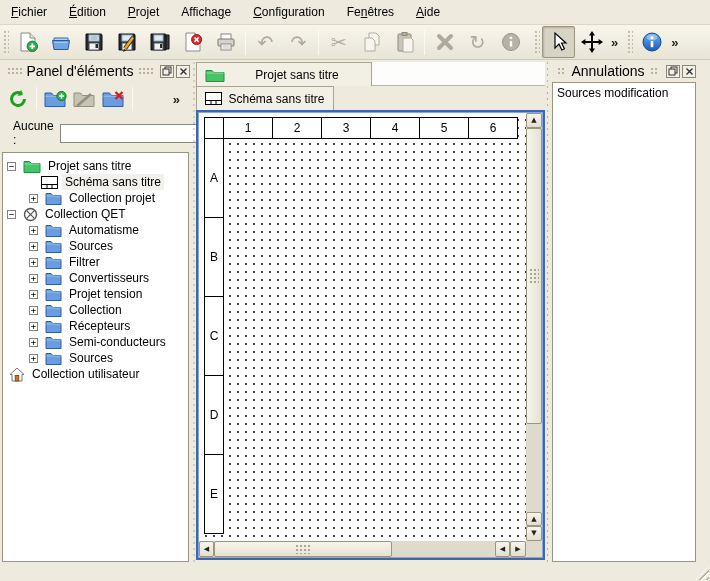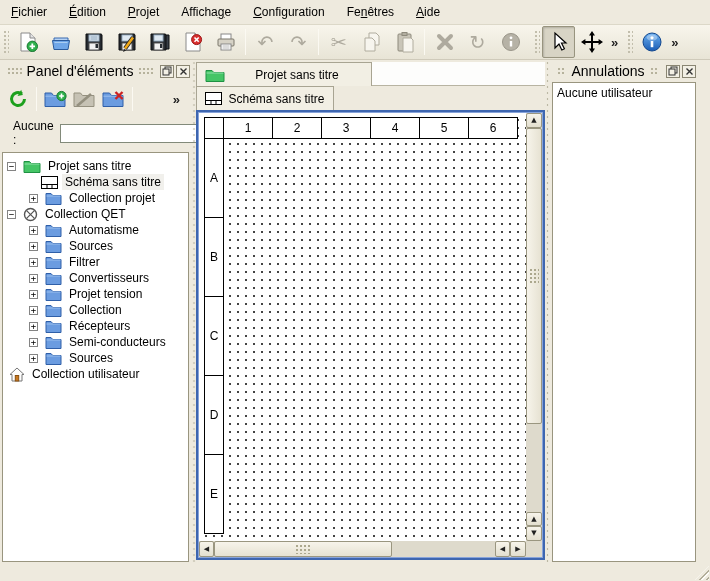--- a/index.html
+++ b/index.html
@@ -584,19 +584,19 @@
         <rect x="1" y="3" width="6" height="6" fill="#f3f0e5" stroke="#333"></rect>
       </svg>
     </div>
     <div class="win-btn">
       <svg width="9" height="9" viewBox="0 0 9 9">
         <path d="M1.5 1.5l6 6M7.5 1.5l-6 6" stroke="#333" stroke-width="1.4"></path>
       </svg>
     </div>
   </div>
   <div class="undo-list" id="undo-list">
-      <div class="undo-item">Aucune utilisateur</div>
+      <div class="undo-item">Sources modification</div>
     </div>
 </div>
 
 <div class="statusbar">
   <div class="size-grip"></div>
 </div>
 
 </body></html>

